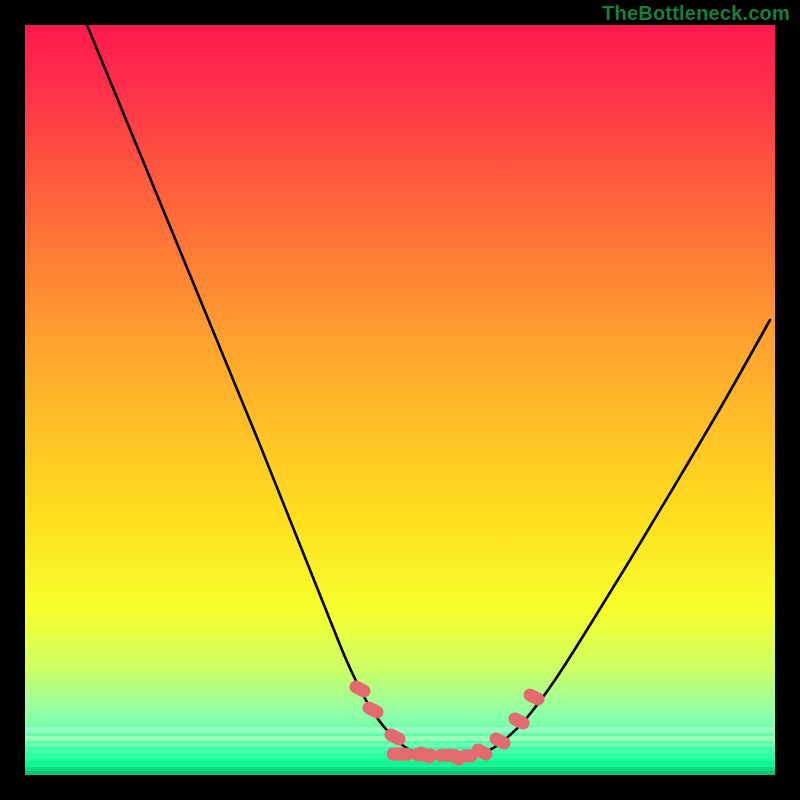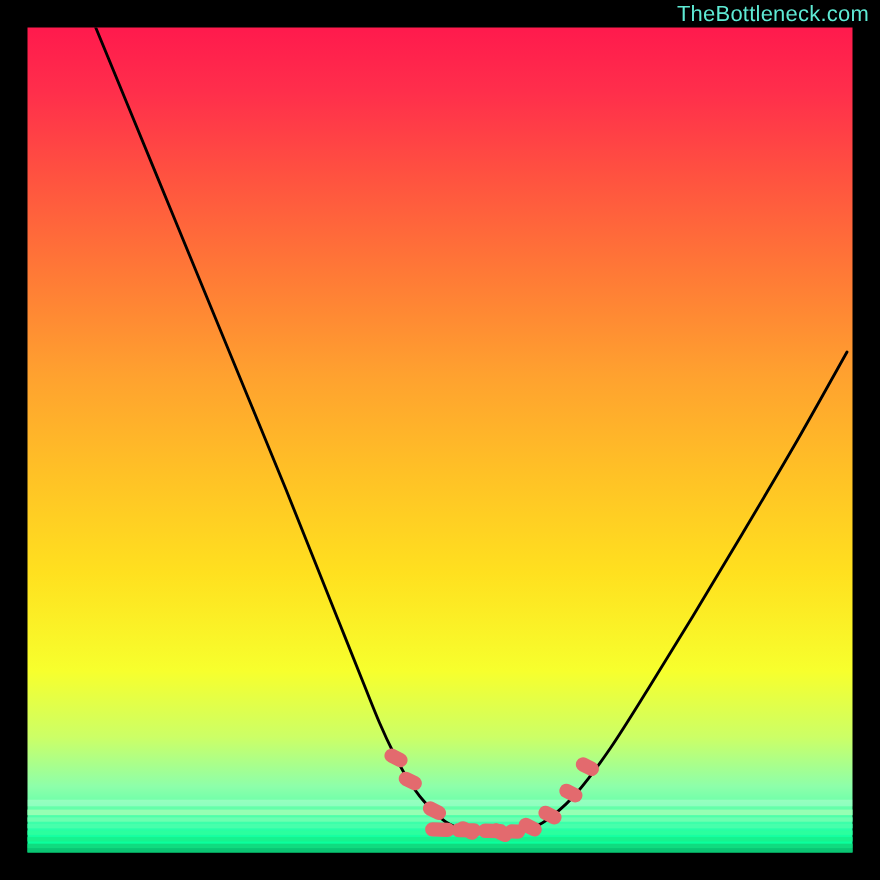--- a/index.html
+++ b/index.html
@@ -48,23 +48,23 @@
   .s4 { bottom: 22px; height: 4px; background: #47ffab; }
   .s5 { bottom: 16px; height: 4px; background: #2bff9e; }
   .s6 { bottom: 10px; height: 4px; background: #18f28e; }
   .s7 { bottom: 4px;  height: 4px; background: #10db7f; }
   .s8 { bottom: 0px;  height: 4px; background: #0ac674; }
 
   .watermark {
     position: absolute;
     top: 2px;
     right: 10px;
-    color: #5eead4;
+    color: #15803d;
     font-size: 20px;
-    font-weight: 400;
+    font-weight: 700;
     letter-spacing: 0.2px;
   }
   svg.curve {
     position: absolute;
     left: 0; top: 0;
     width: 750px; height: 750px;
     pointer-events: none;
   }
   .curve path.line {
     stroke: #000;

